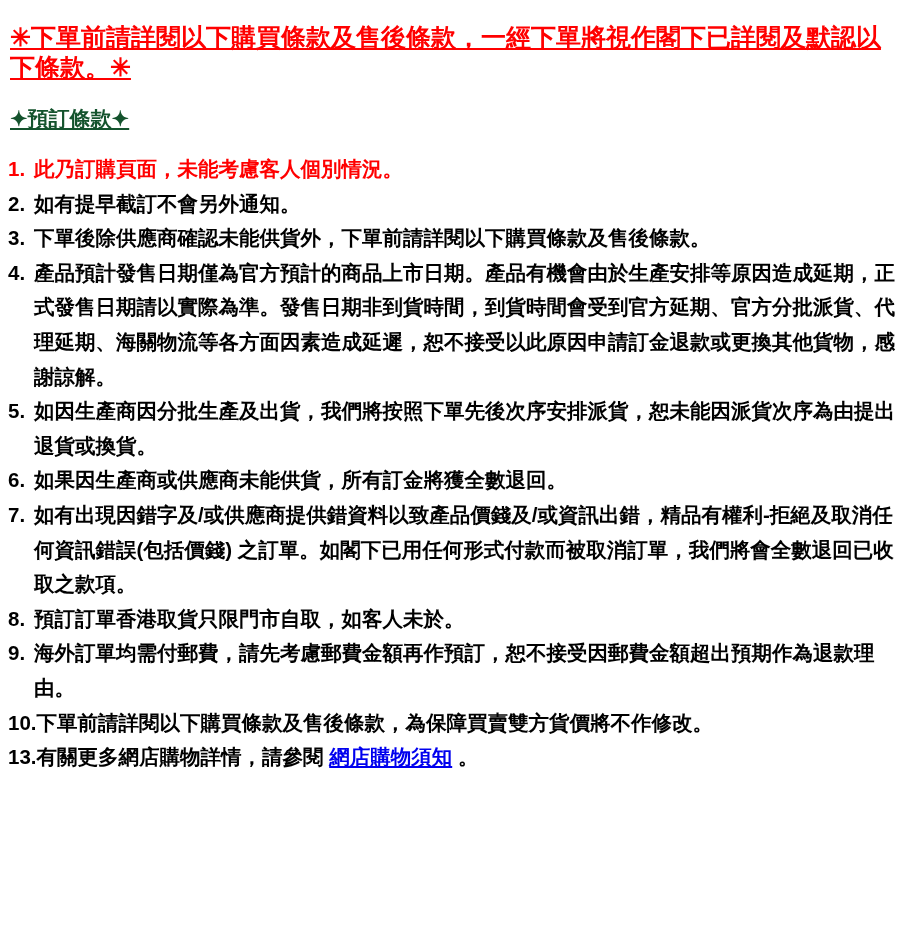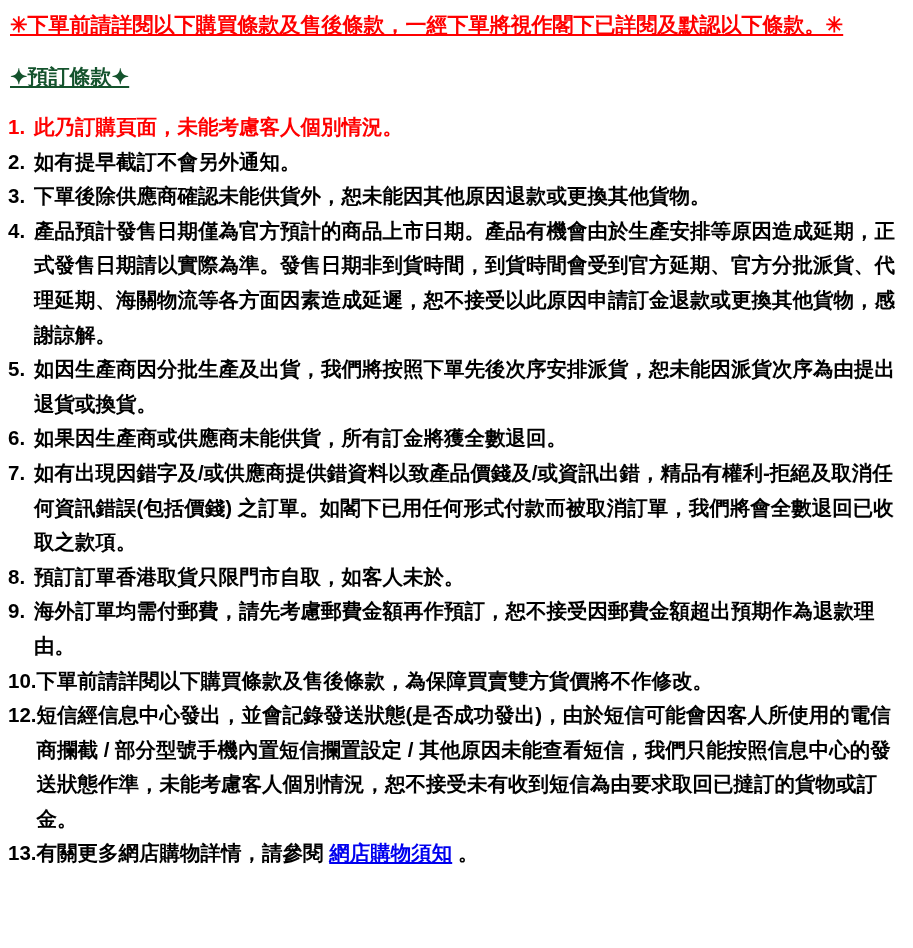--- a/index.html
+++ b/index.html
@@ -7,22 +7,22 @@
     margin: 0; padding: 0;
     width: 913px; height: 948px;
     background: #ffffff;
     font-family: "Liberation Sans", sans-serif;
     font-weight: 700;
     color: #000000;
     overflow: hidden;
   }
   .doc { padding: 10px 14px 0 8px; width: 913px; }
   .title {
-    margin: 0 0 0 2px;
-    font-size: 21px;
+    margin: 12px 0 0 2px;
+    font-size: 25px;
     line-height: 30px;
     color: var(--red, #ff0000);
     text-decoration: underline;
   }
   .section-header {
     display: inline-block;
     margin: 22px 0 0 2px;
     font-size: 21px;
     line-height: 30px;
     color: #14532d;
@@ -61,21 +61,21 @@
       <div class="term" style="color: rgb(255, 0, 0);">
         <span class="num">1.</span>
         <span class="txt"><span>此乃訂購頁面，未能考慮客人個別情況。</span></span>
       </div>
       <div class="term">
         <span class="num">2.</span>
         <span class="txt"><span>如有提早截訂不會另外通知。</span></span>
       </div>
       <div class="term">
         <span class="num">3.</span>
-        <span class="txt"><span>下單後除供應商確認未能供貨外，恕未能因其他原因退款或更換其他貨物。</span></span>
+        <span class="txt"><span>下單後除供應商確認未能供貨外，下單前請詳閱以下購買條款及售後條款。</span></span>
       </div>
       <div class="term">
         <span class="num">4.</span>
         <span class="txt"><span>產品預計發售日期僅為官方預計的商品上市日期。產品有機會由於生產安排等原因造成延期，正式發售日期請以實際為準。發售日期非到貨時間，到貨時間會受到官方延期、官方分批派貨、代理延期、海關物流等各方面因素造成延遲，恕不接受以此原因申請訂金退款或更換其他貨物，感謝諒解。</span></span>
       </div>
       <div class="term">
         <span class="num">5.</span>
         <span class="txt"><span>如因生產商因分批生產及出貨，我們將按照下單先後次序安排派貨，恕未能因派貨次序為由提出退貨或換貨。</span></span>
       </div>
       <div class="term">
@@ -92,21 +92,17 @@
       </div>
       <div class="term">
         <span class="num">9.</span>
         <span class="txt"><span>海外訂單均需付郵費，請先考慮郵費金額再作預訂，恕不接受因郵費金額超出預期作為退款理由。</span></span>
       </div>
       <div class="term">
         <span class="num">10.</span>
         <span class="txt"><span>下單前請詳閱以下購買條款及售後條款，為保障買賣雙方貨價將不作修改。</span></span>
       </div>
       <div class="term">
-        <span class="num">12.</span>
-        <span class="txt"><span>短信經信息中心發出，並會記錄發送狀態(是否成功發出)，由於短信可能會因客人所使用的電信商攔截 / 部分型號手機內置短信攔置設定 / 其他原因未能查看短信，我們只能按照信息中心的發送狀態作準，未能考慮客人個別情況，恕不接受未有收到短信為由要求取回已撻訂的貨物或訂金。</span></span>
-      </div>
-      <div class="term">
         <span class="num">13.</span>
         <span class="txt"><span>有關更多網店購物詳情，請參閱 </span><span class="seg-link">網店購物須知</span><span> 。</span></span>
       </div>
     </div>
 </div>
 
 </body></html>

